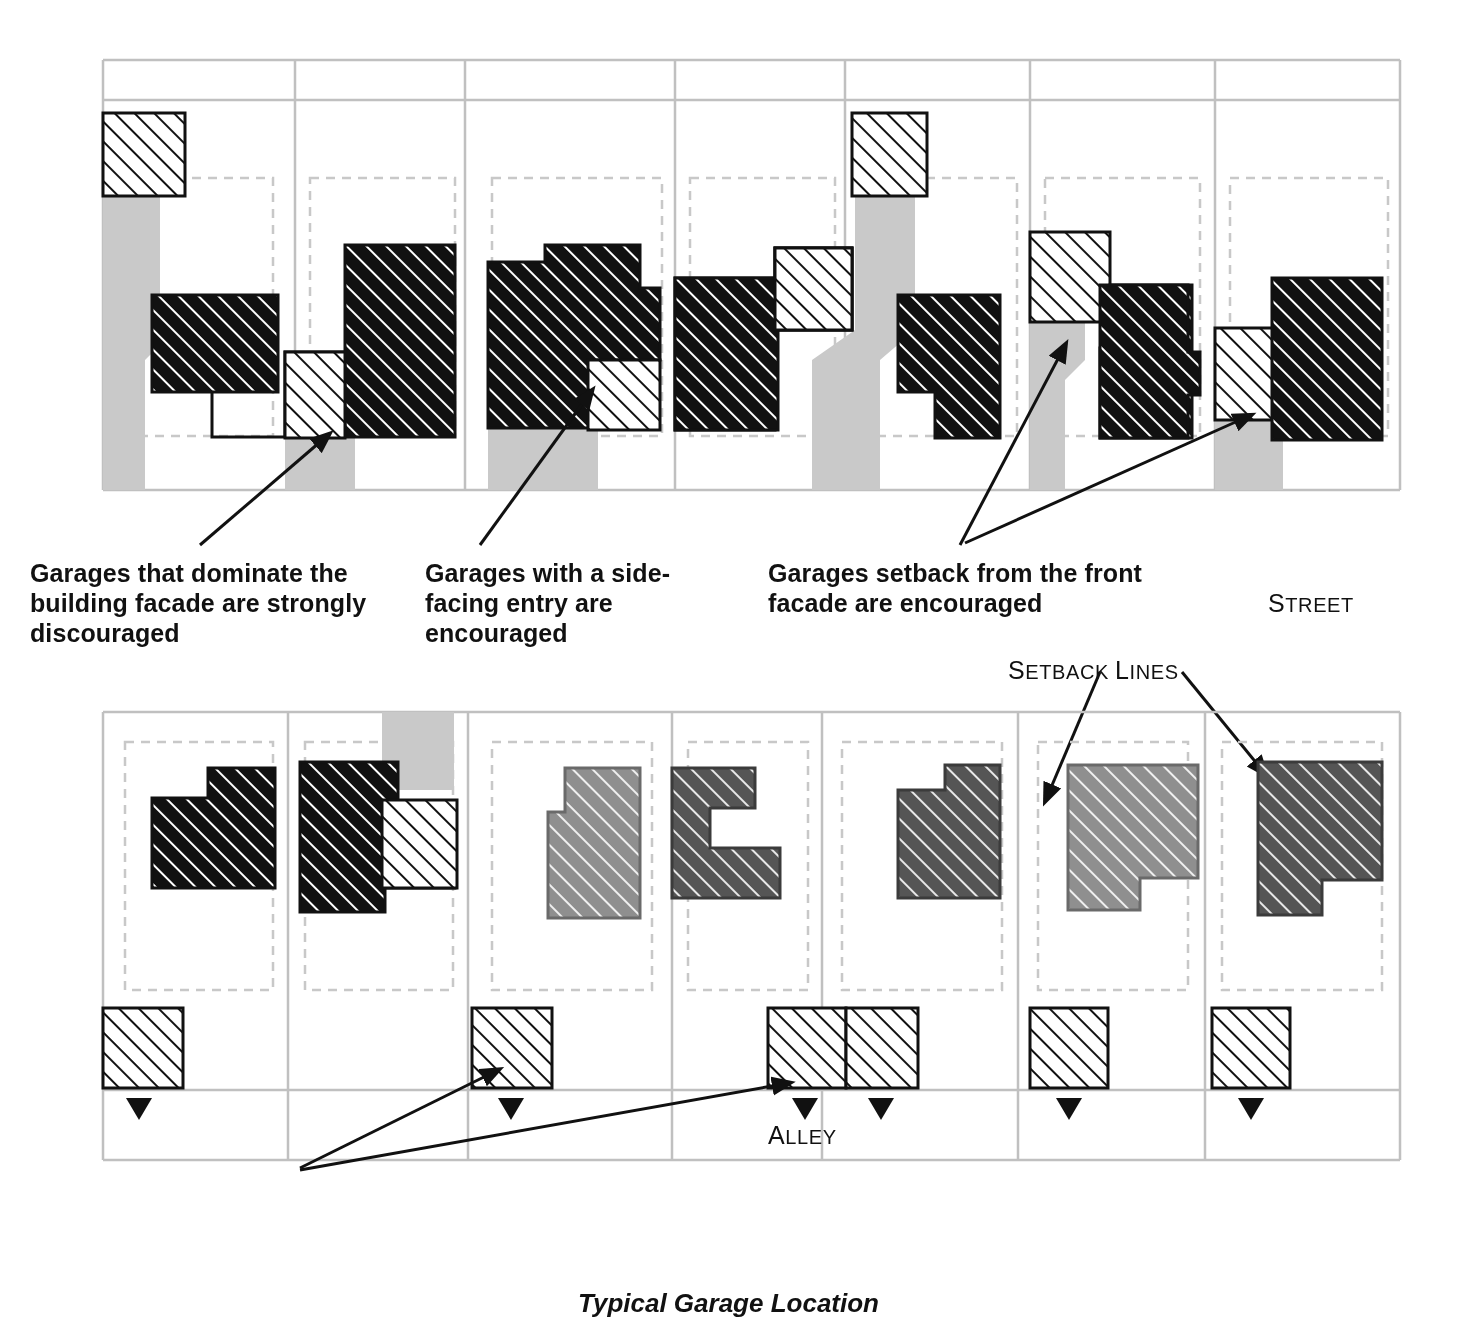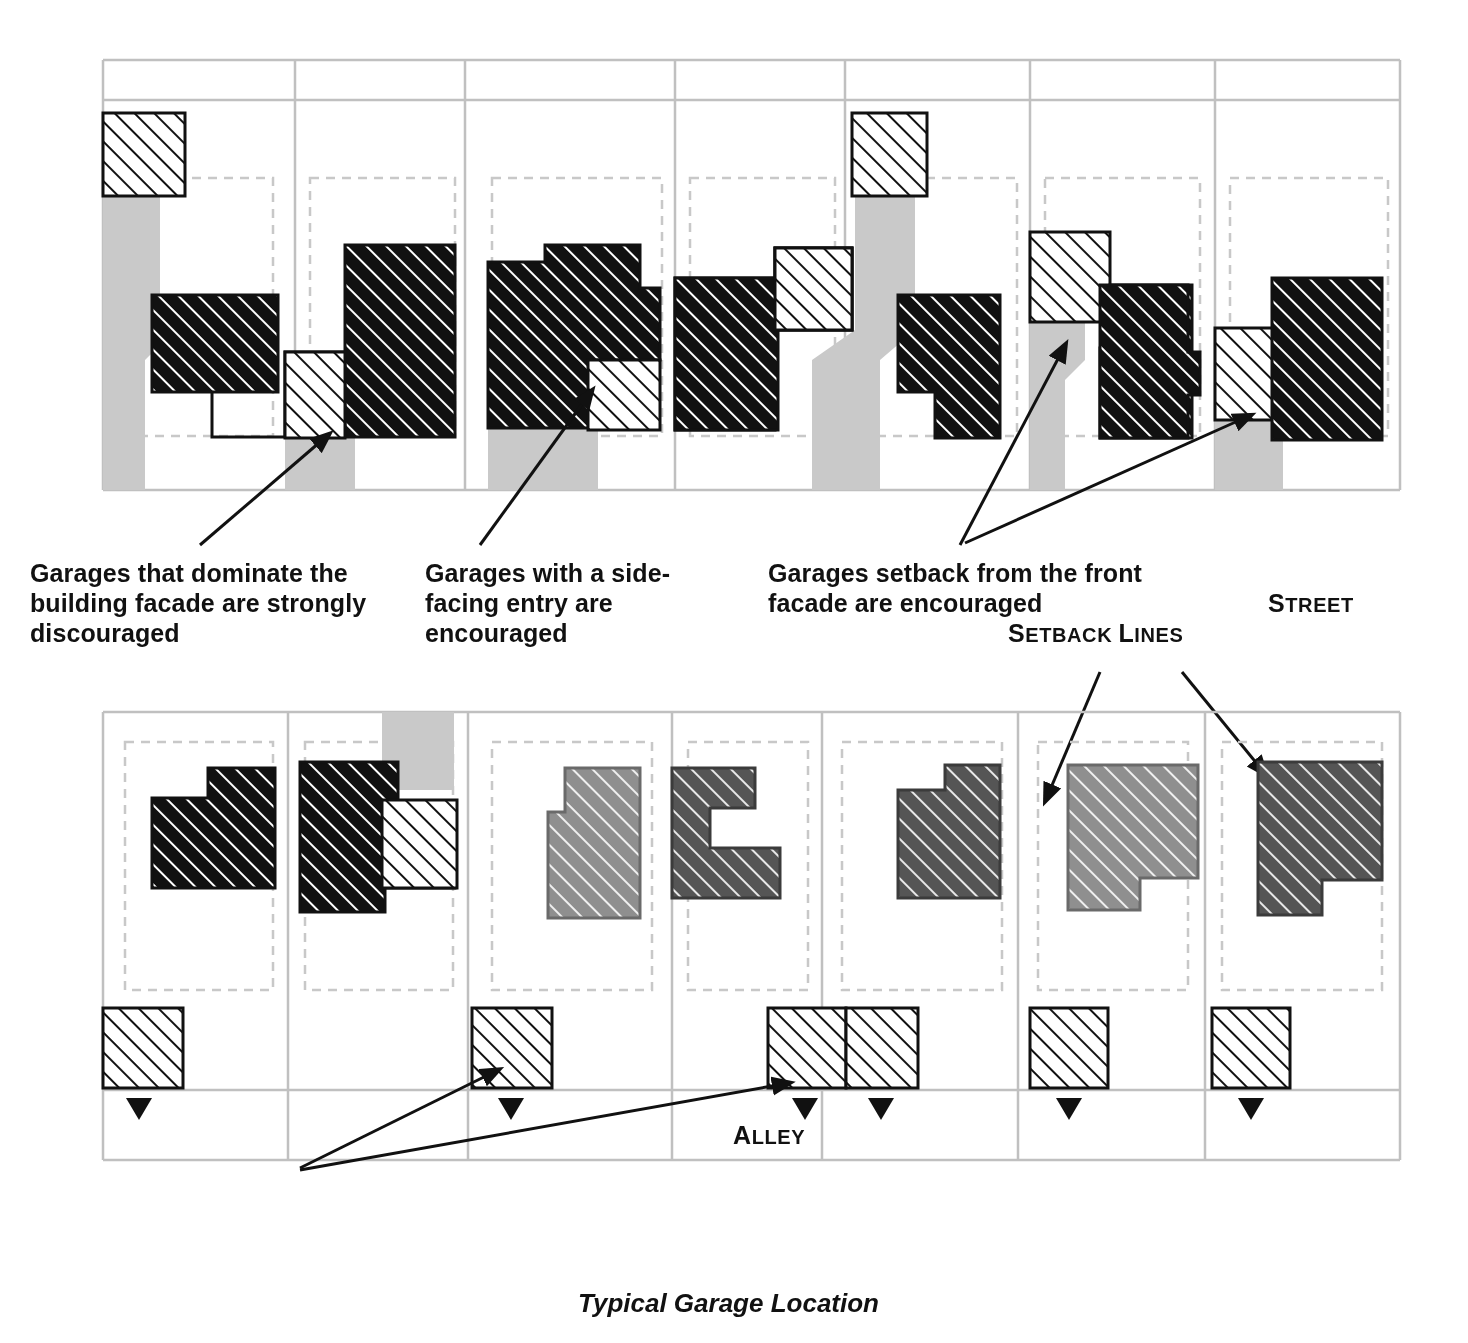--- a/index.html
+++ b/index.html
@@ -3,31 +3,31 @@
 <meta charset="utf-8">
 <style>
   html,body{margin:0;padding:0;background:#ffffff;}
   body{width:1468px;height:1343px;position:relative;overflow:hidden;
        font-family:"Liberation Sans",sans-serif;color:#111;}
   .stage{position:absolute;left:0;top:0;width:1211px;height:1343px;}
   svg.diagram{position:absolute;left:0;top:0;width:1468px;height:1343px;}
 
   .lbl{position:absolute;font-family:"Liberation Sans",sans-serif;
        font-size:25px;line-height:30px;font-weight:700;color:#111;letter-spacing:0.1px;}
-  .smallcaps{font-size:20px;font-weight:700;letter-spacing:0.6px;}
+  .smallcaps{font-size:20px;font-weight:400;letter-spacing:0.6px;}
   .smallcaps .big{font-size:25px;}
   .caption{position:absolute;font-family:"Liberation Sans",sans-serif;
            font-style:italic;font-weight:700;font-size:26px;color:#111;}
 
   #lbl-discouraged{left:30px;top:558px;width:380px;}
   #lbl-sidefacing{left:425px;top:558px;width:300px;}
   #lbl-setback-note{left:768px;top:558px;width:420px;}
   #lbl-street{left:1268px;top:588px;}
-  #lbl-setbacklines{left:1008px;top:618px;}
-  #lbl-alley{left:733px;top:1120px;}
+  #lbl-setbacklines{left:1008px;top:655px;}
+  #lbl-alley{left:768px;top:1120px;}
   #lbl-alleys{left:128px;top:1178px;width:320px;}
   #caption-main{left:578px;top:1288px;text-align:right;}
 </style>
 </head>
 <body>
 
 <div class="stage">
 
   <svg class="diagram" viewBox="0 0 1468 1343">
     <defs>

